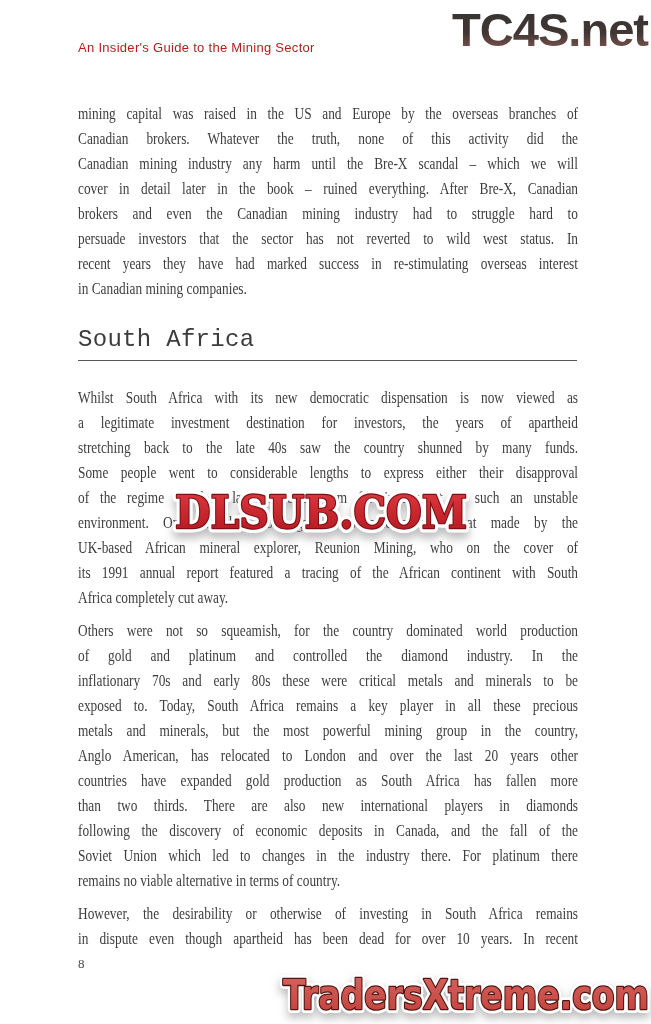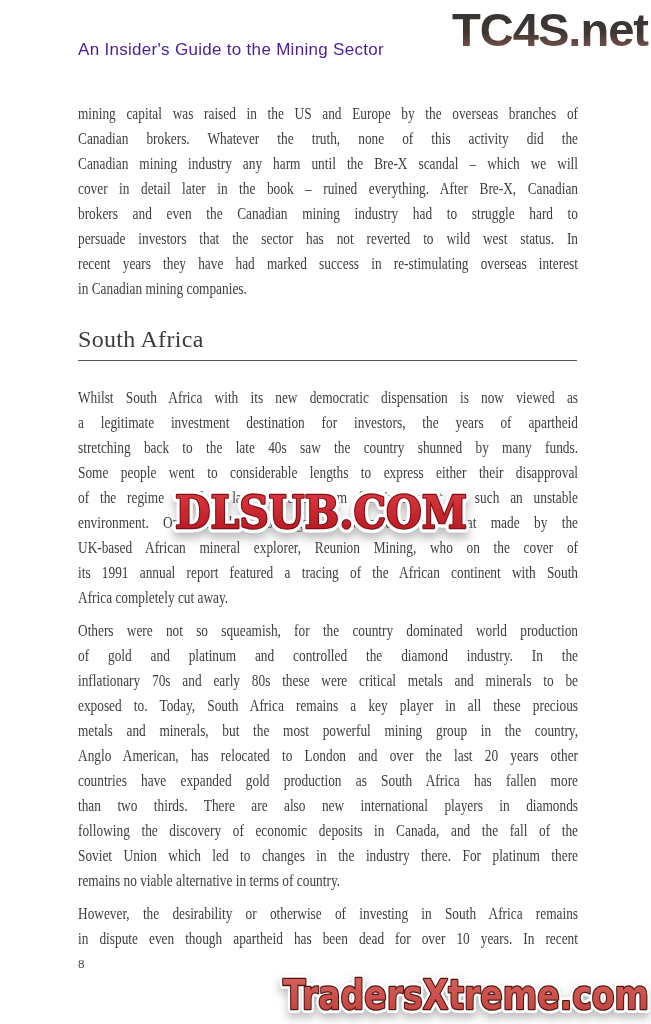--- a/index.html
+++ b/index.html
@@ -6,42 +6,42 @@
   .page {
     position:relative; width:651px; height:1024px;
     background:#ffffff; overflow:hidden;
     font-family:"Liberation Serif", serif;
   }
 
   
   .running-header {
     position:absolute; left:78px; top:40px;
     font-family:"Liberation Sans", sans-serif;
-    font-size:17px; letter-spacing:.3px; color:#4c1d95;
+    font-size:13px; letter-spacing:.3px; color:#b91c1c;
   }
 
   
   .para {
     position:absolute; left:78px; width:600px;
     transform:scaleX(0.83333); transform-origin:left top;
     font-family:"Liberation Serif", serif;
     font-size:16px; line-height:25px; color:#3d3d3f;
   }
   .para .line { text-align:justify; text-align-last:justify; text-justify:inter-word; white-space:normal; height:25px; overflow:hidden; }
   .para .line.last { text-align-last:left; }
 
   .p0 { top:101px; }
   .p1 { top:385px; }
   .p2 { top:618px; }
   .p3 { top:901px; }
 
   
   .section-heading {
     position:absolute; left:78px; top:326px;
-    font-family:Liberation Serif, serif;
+    font-family:Liberation Mono, monospace;
     font-size:24px; font-weight:400; letter-spacing:.3px; color:#3c3c3c;
   }
   .heading-rule {
     position:absolute; left:78px; top:360px; width:499px; height:0;
     border-top:1.5px solid #565656;
   }
 
   
   .page-number {
     position:absolute; left:78px; top:956px;

